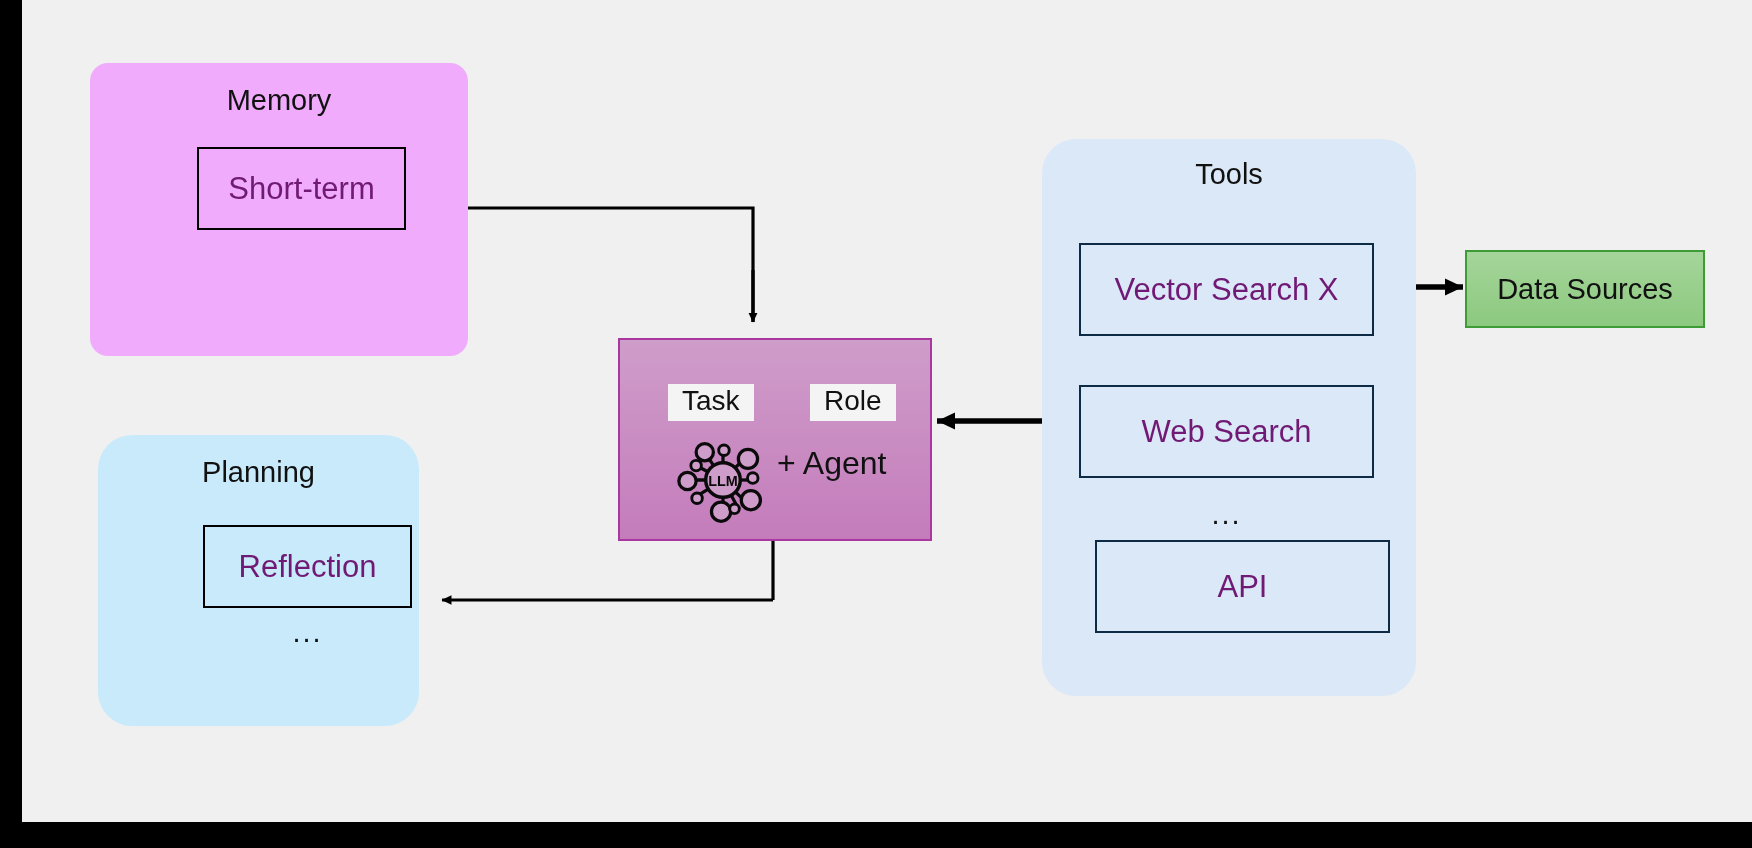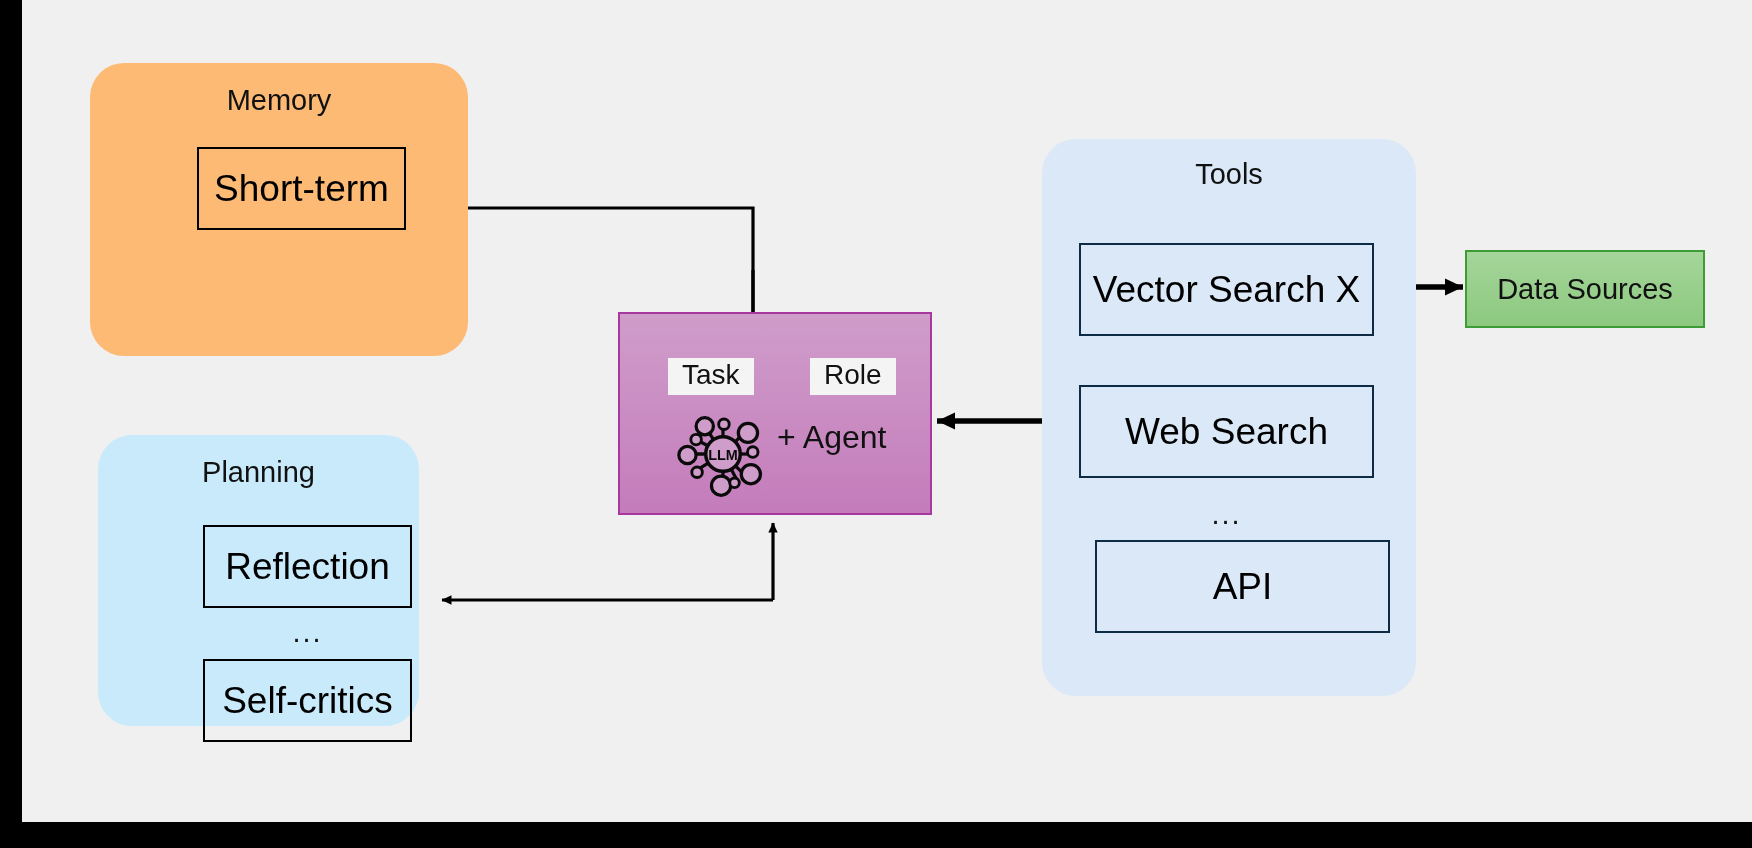--- a/index.html
+++ b/index.html
@@ -35,21 +35,22 @@
     right: 0;
     text-align: center;
     font-size: 29px;
     color: #111111;
     line-height: 1;
   }
 
   #panel-memory {
     left: 68px;  top: 63px;
     width: 378px; height: 293px;
-    background: #fdba74;
+    background: #f0abfc;
+    border-radius: 18px;
   }
   #panel-memory .panel-title { top: 23px; }
 
   #panel-planning {
     left: 76px;  top: 435px;
     width: 321px; height: 291px;
     background: #c9eafb;
   }
   #panel-planning .panel-title { top: 23px; }
 
@@ -61,22 +62,22 @@
   #panel-tools .panel-title { top: 21px; }
 
   
   .item-box {
     position: absolute;
     box-sizing: border-box;
     border: 2px solid #000000;
     display: flex;
     align-items: center;
     justify-content: center;
-    font-size: 37px;
-    color: #000000;
+    font-size: 31px;
+    color: #701a75;
   }
   .item-box.navy { border: 2px solid #0d2b45; }
 
   .ellipsis {
     position: absolute;
     text-align: center;
     font-size: 29px;
     color: #111111;
     line-height: 1;
     letter-spacing: 2px;
@@ -108,21 +109,21 @@
     display: flex;
     align-items: center;
     justify-content: center;
     font-size: 29px;
     color: #111111;
   }
 
   
   #agent-box {
     position: absolute;
-    left: 596px; top: 312px;
+    left: 596px; top: 338px;
     width: 314px;  height: 203px;
     box-sizing: border-box;
     border: 2px solid #a8379f;
     background: linear-gradient(180deg, #cf9dca 0%, #c47cbb 100%);
     text-align: center;
   }
   .agent-chip {
     position: absolute;
     background: #f4f4f4;
     font-size: 28px;
@@ -197,21 +198,20 @@
   <div class="panel" id="panel-memory">
     <div class="panel-title">Memory</div>
   </div>
   <div class="item-box" id="box-short-term">Short-term</div>
 
   <div class="panel" id="panel-planning">
     <div class="panel-title">Planning</div>
   </div>
   <div class="item-box" id="box-reflection">Reflection</div>
   <div class="ellipsis" id="planning-ellipsis">...</div>
-  <div class="item-box" id="box-self-critics">Self-critics</div>
 
   <div class="panel" id="panel-tools">
     <div class="panel-title">Tools</div>
   </div>
   <div class="item-box navy" id="box-vector-search">Vector Search X</div>
   <div class="item-box navy" id="box-web-search">Web Search</div>
   <div class="ellipsis" id="tools-ellipsis">...</div>
   <div class="item-box navy" id="box-api">API</div>
 
   <div id="box-data-sources">Data Sources</div>

